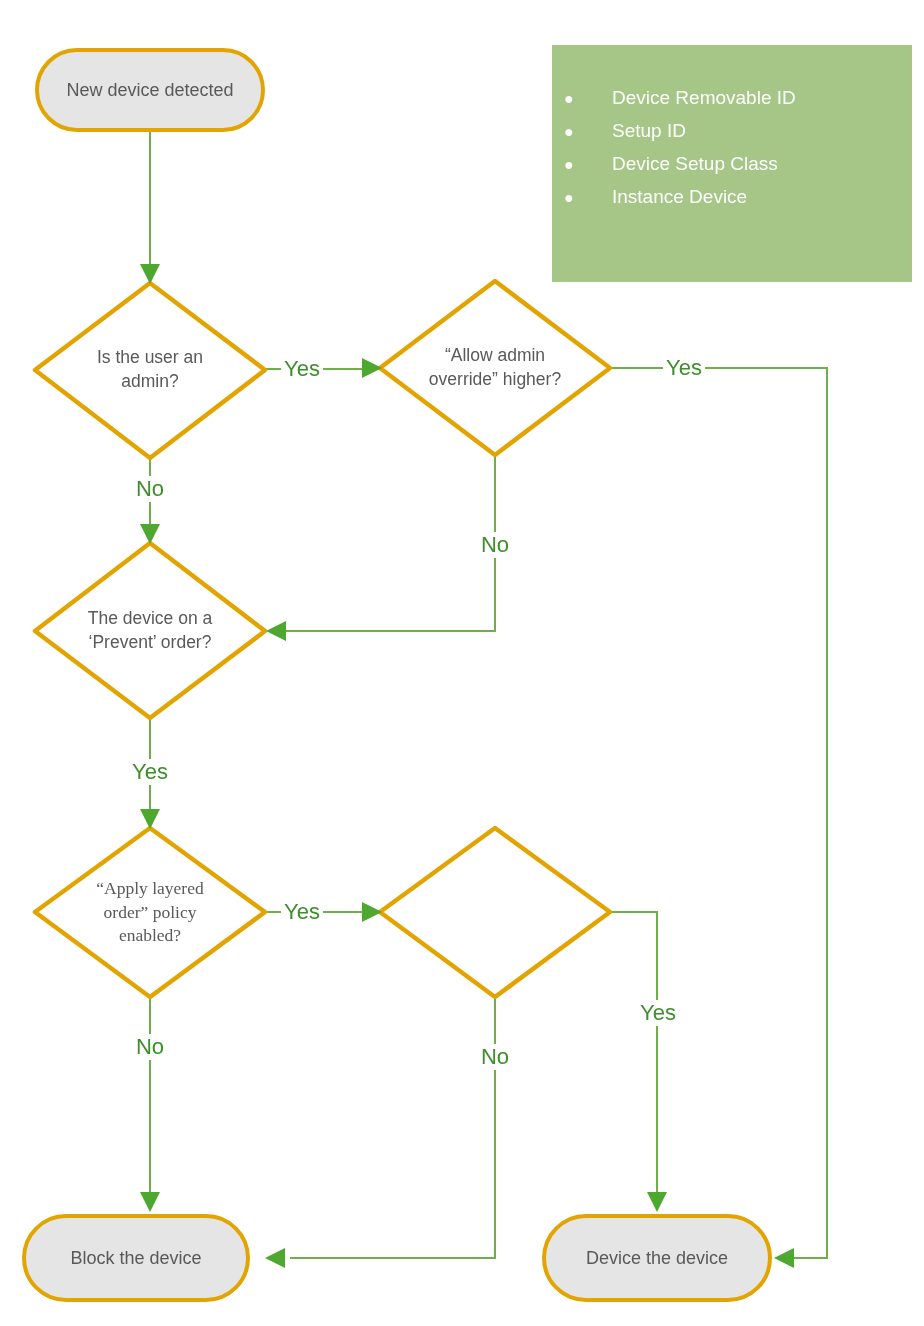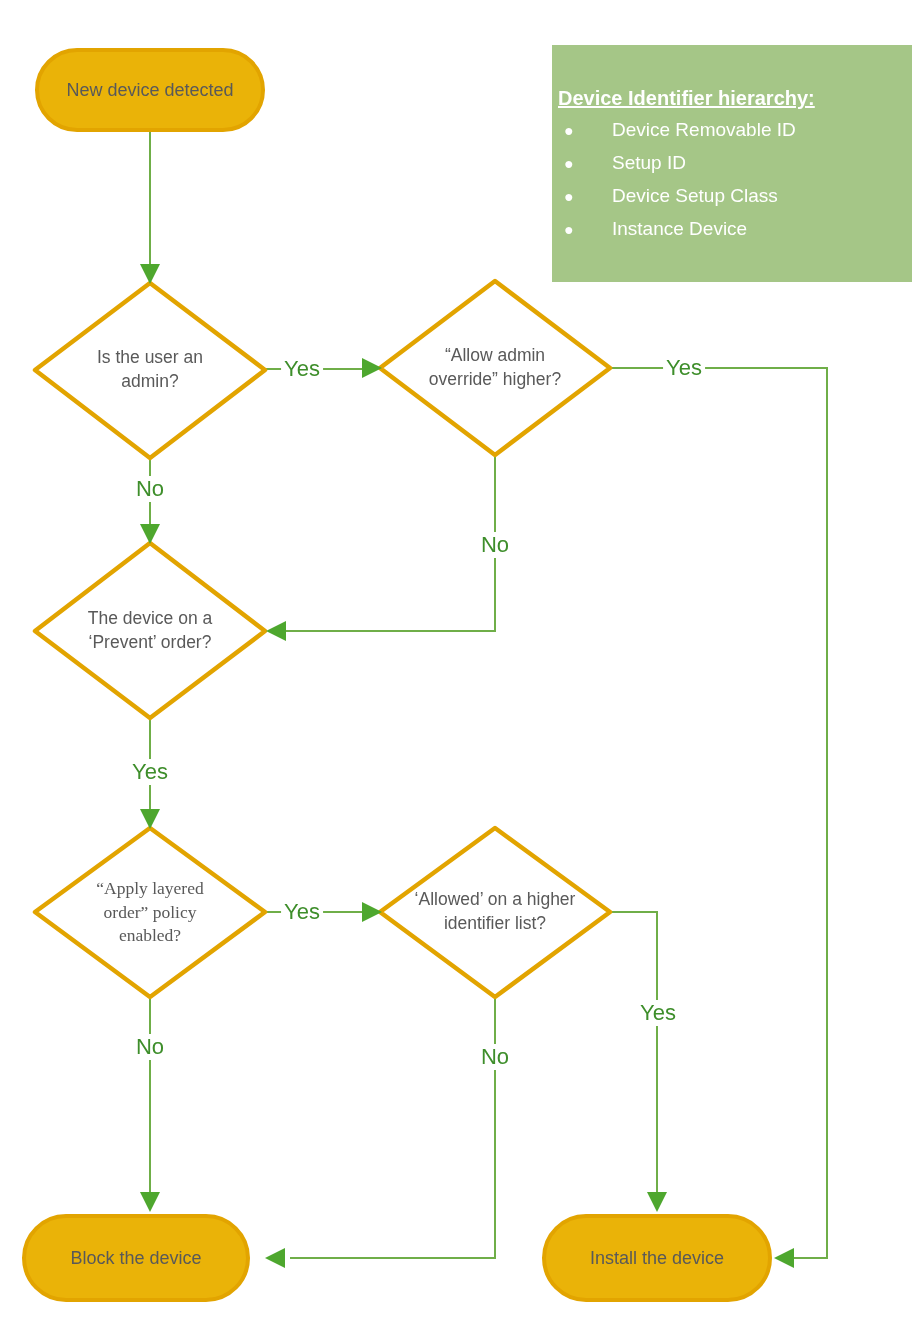--- a/index.html
+++ b/index.html
@@ -15,21 +15,21 @@
   *{margin:0;padding:0;box-sizing:border-box;}
   html,body{background:var(--bg);}
   body{font-family:"Liberation Sans",sans-serif;}
   .canvas{position:relative;width:924px;height:1326px;background:var(--bg);overflow:hidden;}
   .canvas svg{position:absolute;left:0;top:0;}
   .connector{fill:none;stroke:var(--line-green);stroke-width:2;}
   .diamond{fill:#FFFFFF;stroke:var(--shape-border);stroke-width:4.5;stroke-linejoin:round;}
   .arrowhead{fill:var(--arrow-green);stroke:none;}
   .terminator{
     position:absolute;border:4px solid var(--shape-border);border-radius:46px;
-    background:#eab308;display:flex;align-items:center;justify-content:center;
+    background:#e5e5e5;display:flex;align-items:center;justify-content:center;
     color:var(--node-text);font-size:18px;text-align:left;
   }
   .node-label{
     position:absolute;transform:translate(-50%,-50%);
     color:var(--node-text);font-size:17.5px;line-height:1.35;text-align:center;
   }
   .edge-label{
     position:absolute;transform:translate(-50%,-50%);
     color:var(--label-green);font-size:22px;background:#FFFFFF;padding:0 3px;
   }
@@ -77,41 +77,39 @@
     <polygon class="arrowhead" points="774,1258 794,1248 794,1268"></polygon>
   </svg>
 
   <div class="terminator" style="left:35px;top:48px;width:230px;height:84px;">
     <span>New device detected</span>
   </div>
   <div class="terminator" style="left:22px;top:1214px;width:228px;height:88px;">
     <span>Block the device</span>
   </div>
   <div class="terminator" style="left:542px;top:1214px;width:230px;height:88px;">
-    <span>Install the device</span>
+    <span>Device the device</span>
   </div>
 
   <div class="node-label" style="left:150px;top:370px;width:150px;">Is the user an admin?</div>
   <div class="node-label" style="left:495px;top:368px;width:145px;">“Allow admin override” higher?</div>
   <div class="node-label" style="left:150px;top:631px;width:175px;">The device on a ‘Prevent’ order?</div>
   <div class="node-label" style="left:150px;top:912px;width:155px;font-family:Liberation Serif, serif;">“Apply layered order” policy enabled?</div>
-  <div class="node-label" style="left:495px;top:912px;width:175px;">‘Allowed’ on a higher identifier list?</div>
 
   <div class="edge-label" style="left:302px;top:369px;">Yes</div>
   <div class="edge-label" style="left:150px;top:489px;">No</div>
   <div class="edge-label" style="left:684px;top:368px;">Yes</div>
   <div class="edge-label" style="left:495px;top:545px;">No</div>
   <div class="edge-label" style="left:150px;top:772px;">Yes</div>
   <div class="edge-label" style="left:302px;top:912px;">Yes</div>
   <div class="edge-label" style="left:150px;top:1047px;">No</div>
   <div class="edge-label" style="left:658px;top:1013px;">Yes</div>
   <div class="edge-label" style="left:495px;top:1057px;">No</div>
 
   <div class="legend">
-    <div class="legend-title">Device Identifier hierarchy:</div>
     <div class="legend-item">
       <span class="legend-bullet">●</span>
       <span>Device Removable ID</span>
     </div>
     <div class="legend-item">
       <span class="legend-bullet">●</span>
       <span>Setup ID</span>
     </div>
     <div class="legend-item">
       <span class="legend-bullet">●</span>

